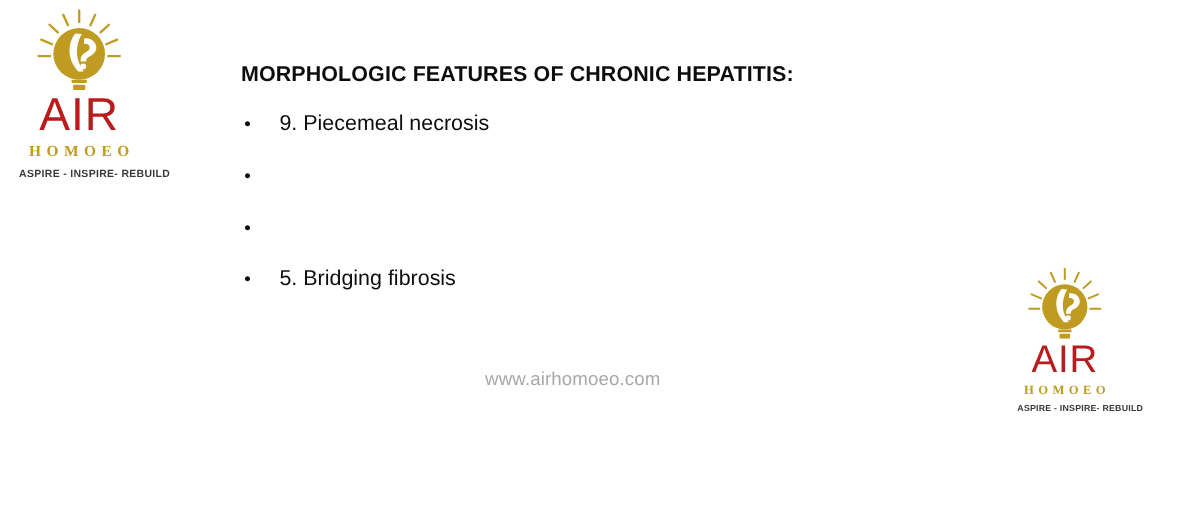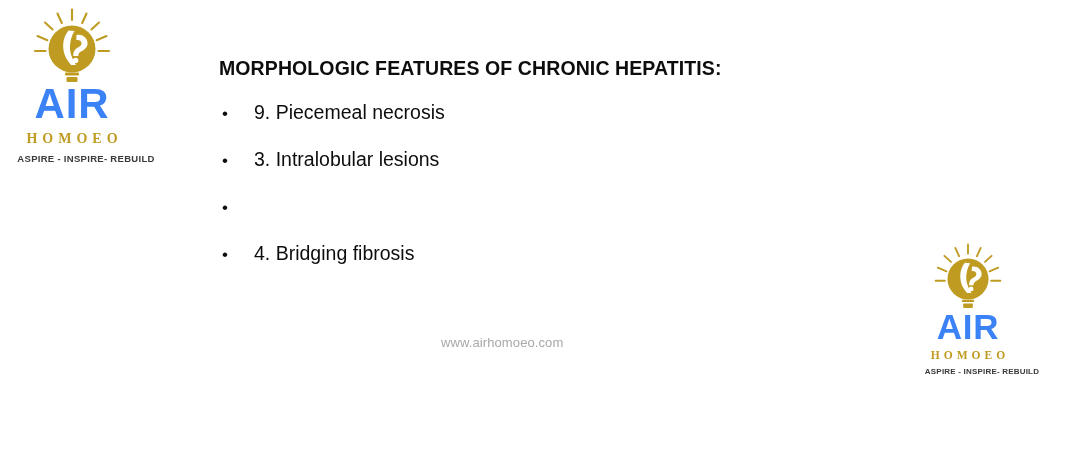--- a/index.html
+++ b/index.html
@@ -25,24 +25,24 @@
     display: flex;
     flex-direction: column;
     align-items: center;
     user-select: none;
   }
   .logo-mark {
     display: block;
   }
   .logo-air {
     font-family: "Liberation Sans", sans-serif;
-    font-weight: bold;
+    font-weight: normal;
     letter-spacing: 0.02em;
     line-height: 1;
-    color: #3b82f6;
+    color: #b91c1c;
   }
   .logo-homoeo {
     font-family: Liberation Serif, serif;
     font-weight: bold;
     color: #bf9b22;
     line-height: 1;
   }
   .logo-tagline {
     font-family: "Liberation Sans", sans-serif;
     font-weight: bold;
@@ -106,21 +106,21 @@
   }
   .bullet-text {
     display: inline-block;
   }
 
   
   .watermark {
     position: absolute;
     left: 441px;
     top: 335px;
-    font-size: 13px;
+    font-size: 17px;
     color: #a8a8a8;
     letter-spacing: 0.1px;
     white-space: nowrap;
   }
 </style>
 </head>
 <body>
 
 <div class="slide">
 
@@ -154,28 +154,27 @@
 
     <h1 class="title">MORPHOLOGIC FEATURES OF CHRONIC HEPATITIS:</h1>
 
     <ul class="bullet-list">
       <li class="bullet-item">
         <span class="bullet-dot">•</span>
         <span class="bullet-text">9. Piecemeal necrosis</span>
       </li>
       <li class="bullet-item">
         <span class="bullet-dot">•</span>
-        <span class="bullet-text">3. Intralobular lesions</span>
-      </li>
-      <li class="bullet-item">
-        <span class="bullet-dot">•</span>
-      </li>
-      <li class="bullet-item">
-        <span class="bullet-dot">•</span>
-        <span class="bullet-text">4. Bridging fibrosis</span>
+      </li>
+      <li class="bullet-item">
+        <span class="bullet-dot">•</span>
+      </li>
+      <li class="bullet-item">
+        <span class="bullet-dot">•</span>
+        <span class="bullet-text">5. Bridging fibrosis</span>
       </li>
     </ul>
 
   </div>
 
   <div class="watermark">www.airhomoeo.com</div>
 
   <div class="logo" id="logo-small">
     <svg class="logo-mark" width="84" height="65" viewBox="0 0 96 74">
       <g stroke="#bf9b22" stroke-width="2.1" stroke-linecap="round">

